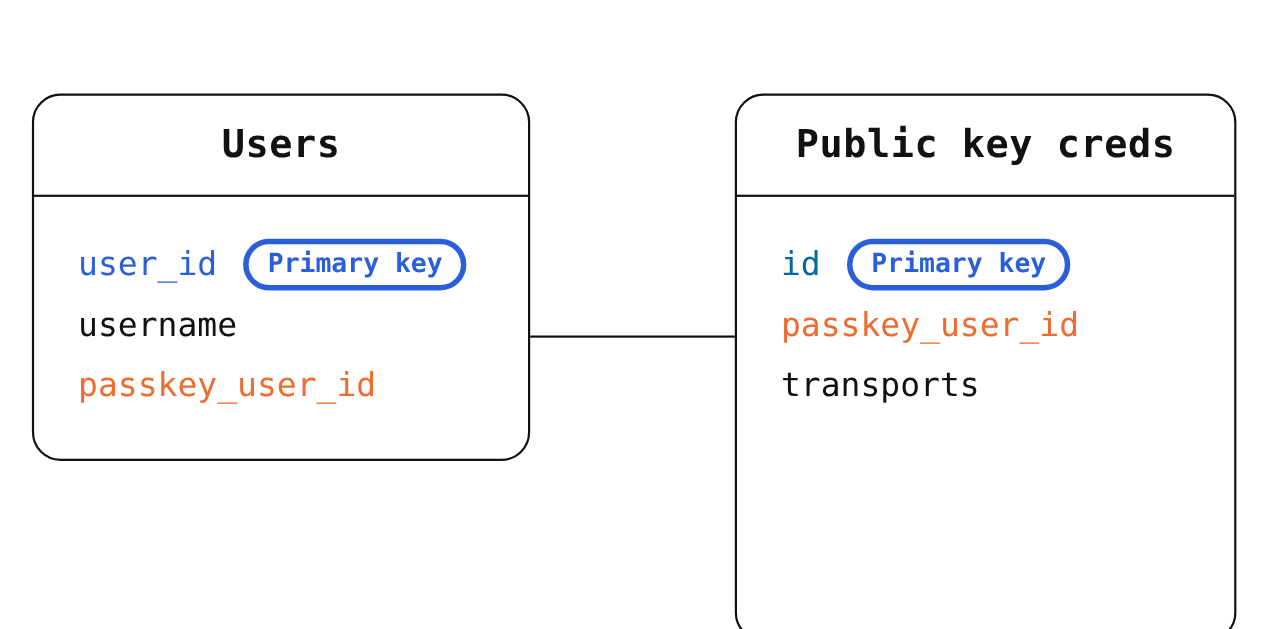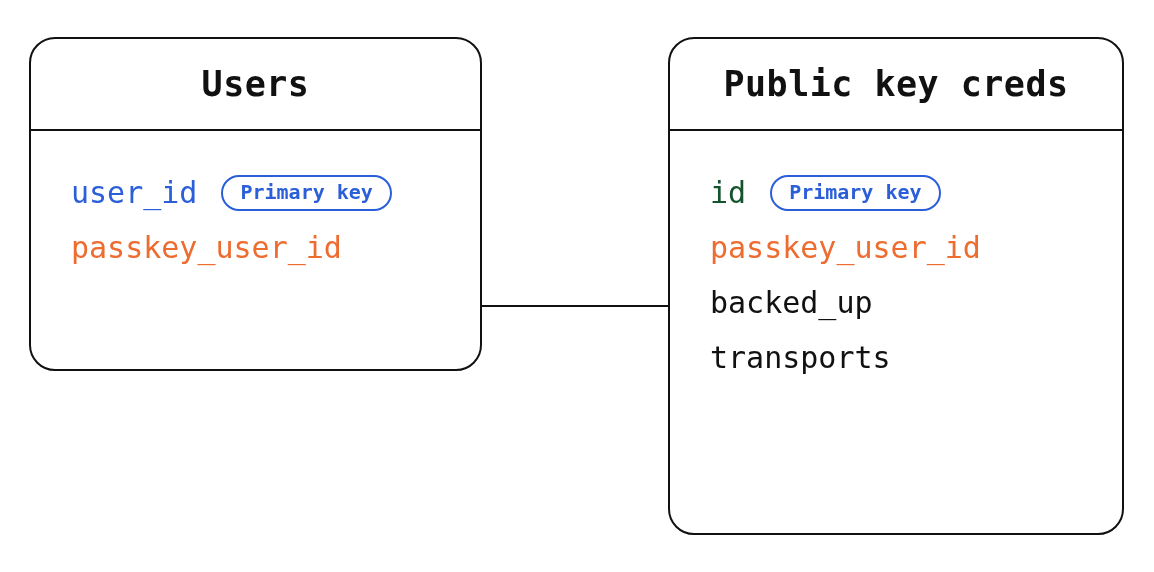--- a/index.html
+++ b/index.html
@@ -16,20 +16,21 @@
     height: 572px;
     background: #ffffff;
     font-family: "DejaVu Sans Mono", "Liberation Mono", monospace;
   }
   .table-box {
     position: absolute;
     box-sizing: border-box;
     background: #ffffff;
     border: 2px solid #111111;
     border-radius: 26px;
+    margin-top: 48px;
   }
   #table-users {
     left: 29px;
     top: 37px;
     width: 453px;
     height: 334px;
   }
   #table-creds {
     left: 668px;
     top: 37px;
@@ -59,23 +60,23 @@
   }
   .field-name {
     font-size: 30px;
     color: #111111;
   }
   .badge {
     display: inline-flex;
     align-items: center;
     margin-left: 24px;
     padding: 4px 17px 6px 17px;
-    border: 2px solid #6d28d9;
+    border: 5px solid #6d28d9;
     border-radius: 999px;
-    font-size: 20px;
+    font-size: 24px;
     font-weight: bold;
     color: #2b5fd9;
     line-height: 1.1;
   }
   .connector {
     position: absolute;
     left: 482px;
     top: 305px;
     width: 186px;
     height: 2px;
@@ -88,37 +89,37 @@
 <div class="canvas">
 
   <div class="table-box" id="table-users">
     <div class="table-header">Users</div>
     <div class="table-body">
         <div class="field-row">
           <span class="field-name" style="color: rgb(43, 95, 217);">user_id</span>
           <span class="badge" style="color: rgb(43, 95, 217); border-color: rgb(43, 95, 217);">Primary key</span>
         </div>
         <div class="field-row">
+          <span class="field-name" style="color: rgb(17, 17, 17);">username</span>
+        </div>
+        <div class="field-row">
           <span class="field-name" style="color: rgb(237, 108, 48);">passkey_user_id</span>
         </div>
       </div>
   </div>
 
   <div class="table-box" id="table-creds">
     <div class="table-header">Public key creds</div>
     <div class="table-body">
         <div class="field-row">
-          <span class="field-name" style="color: #14532d;">id</span>
+          <span class="field-name" style="color: #0369a1;">id</span>
           <span class="badge" style="color: rgb(43, 95, 217); border-color: rgb(43, 95, 217);">Primary key</span>
         </div>
         <div class="field-row">
           <span class="field-name" style="color: rgb(237, 108, 48);">passkey_user_id</span>
-        </div>
-        <div class="field-row">
-          <span class="field-name" style="color: rgb(17, 17, 17);">backed_up</span>
         </div>
         <div class="field-row">
           <span class="field-name" style="color: rgb(17, 17, 17);">transports</span>
         </div>
       </div>
   </div>
 
   <div class="connector" style="background: rgb(17, 17, 17);"></div>
 
 </div>

